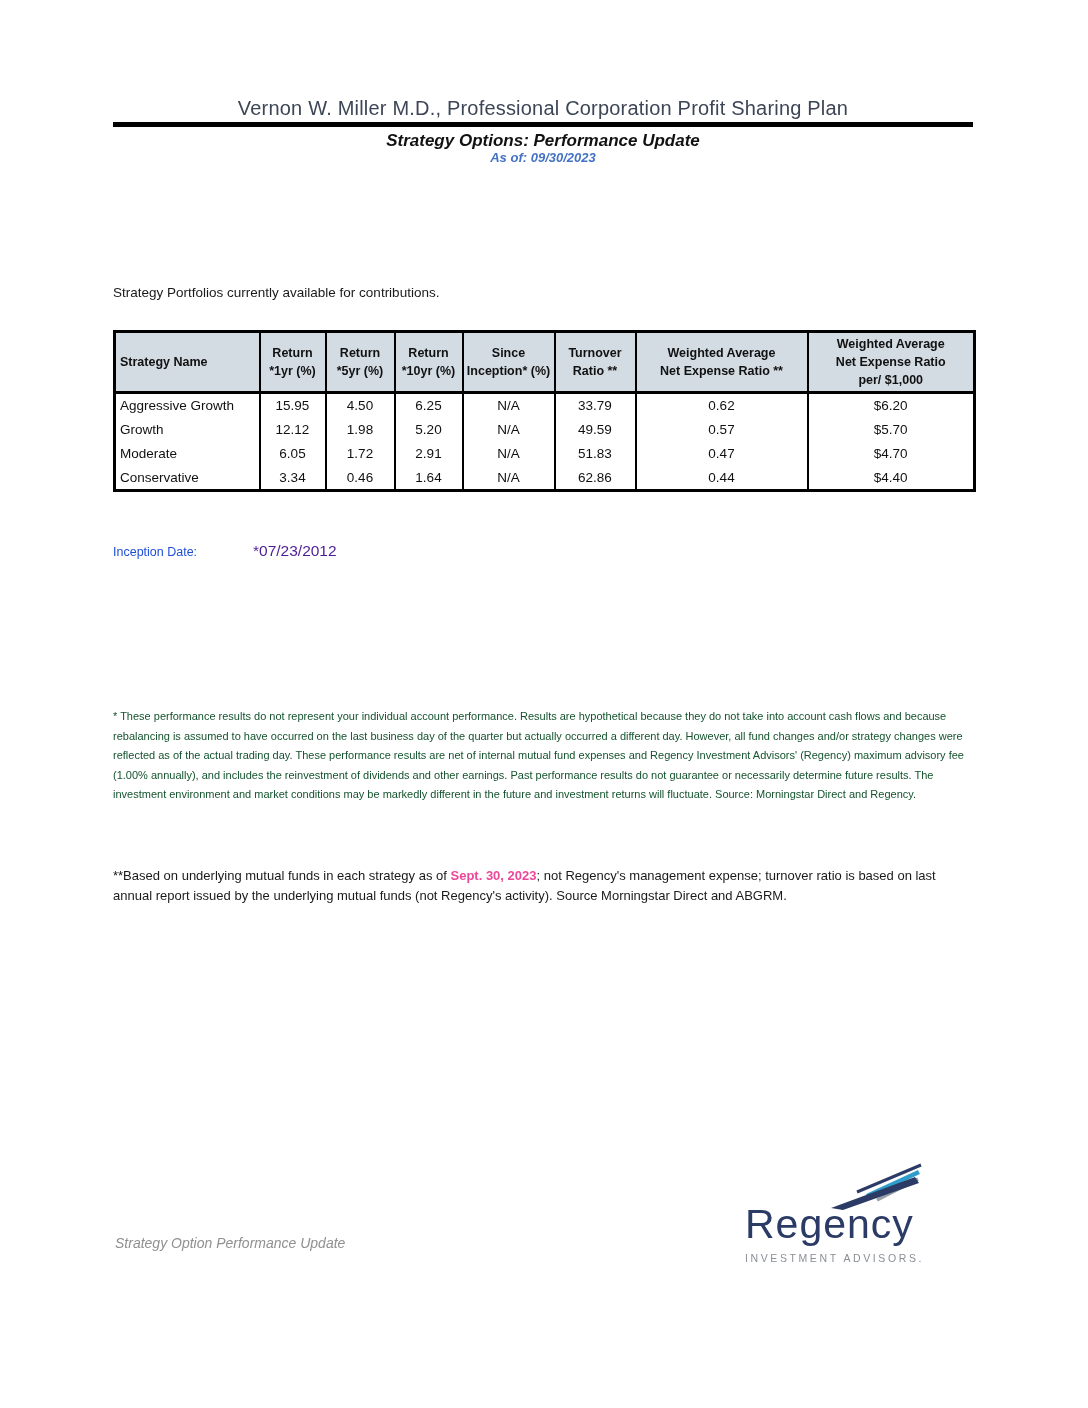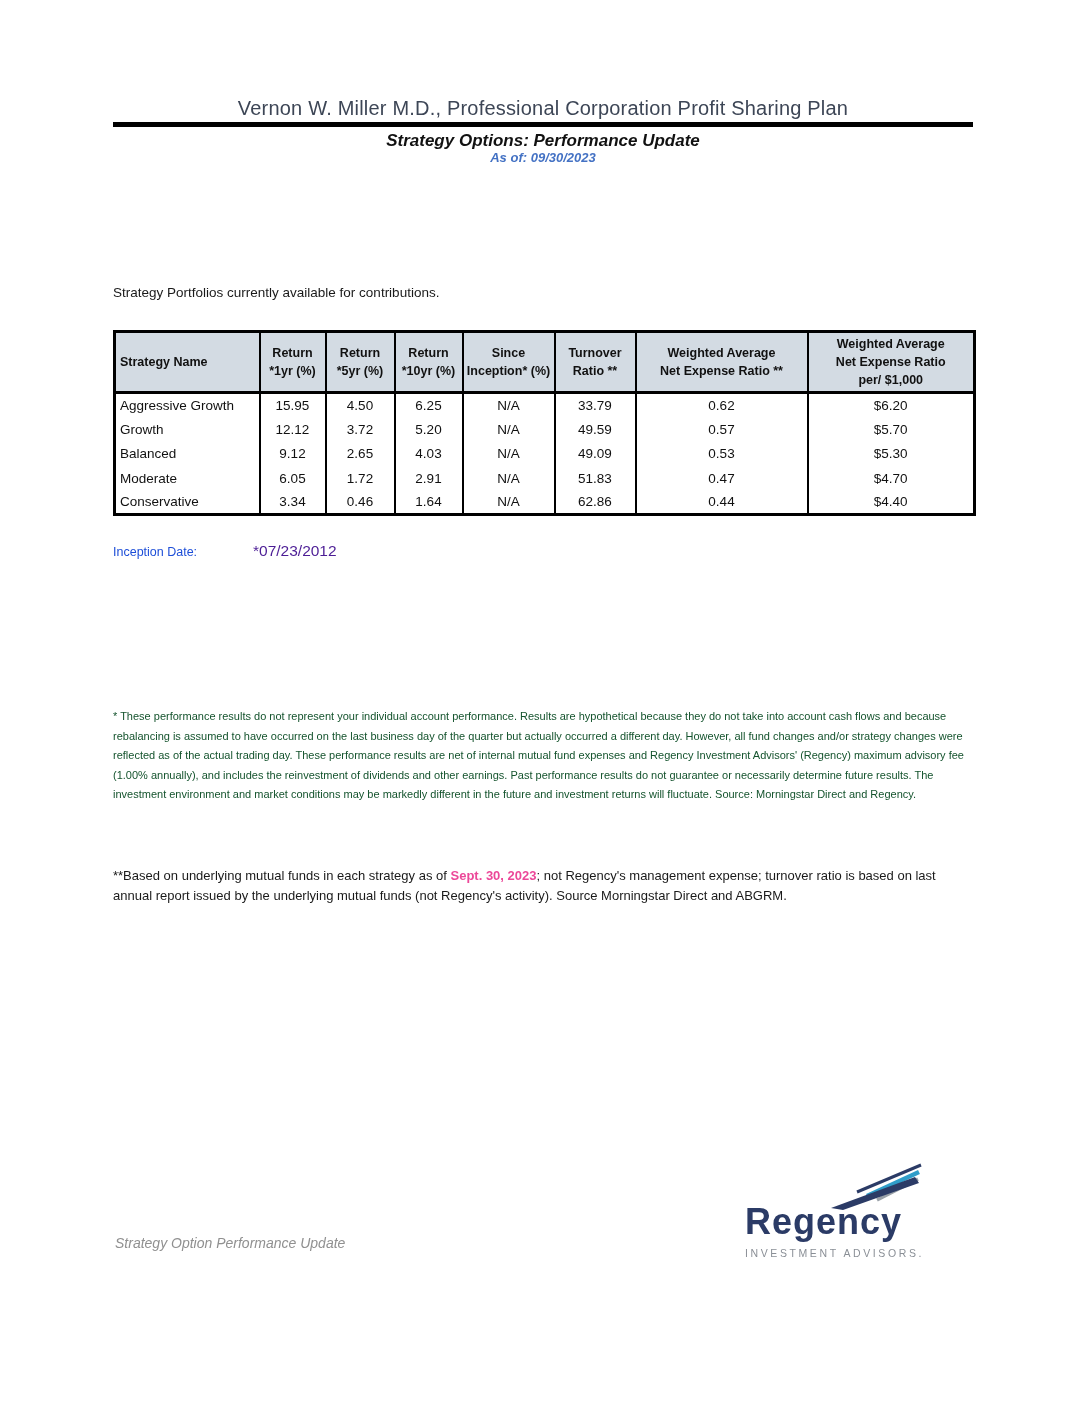--- a/index.html
+++ b/index.html
@@ -91,21 +91,21 @@
     position: absolute; left: 115px; top: 1235px;
     font-size: 14px; font-style: italic; color: #909090;
   }
 
   .logo {
     position: absolute; left: 745px; top: 1162px;
     width: 178px; text-align: left;
   }
   .logo-swoosh { display: block; margin-left: 86px; }
   .logo-name {
-    font-size: 36px; font-weight: 700; color: #2b3b66;
+    font-size: 41px; font-weight: 400; color: #2b3b66;
     letter-spacing: 1px; line-height: 1; margin-top: -6px;
     font-family: "Liberation Sans", sans-serif;
   }
   .logo-tagline {
     font-size: 10.5px; letter-spacing: 2.6px; color: #8a8f96;
     margin-top: 7px; white-space: nowrap;
   }
 </style>
 </head>
 <body>
@@ -158,36 +158,26 @@
           <td>4.50</td>
           <td>6.25</td>
           <td>N/A</td>
           <td>33.79</td>
           <td>0.62</td>
           <td>$6.20</td>
         </tr>
         <tr>
           <td class="first">Growth</td>
           <td>12.12</td>
-          <td>3.72</td>
+          <td>1.98</td>
           <td>5.20</td>
           <td>N/A</td>
           <td>49.59</td>
           <td>0.57</td>
           <td>$5.70</td>
-        </tr>
-        <tr>
-          <td class="first">Balanced</td>
-          <td>9.12</td>
-          <td>2.65</td>
-          <td>4.03</td>
-          <td>N/A</td>
-          <td>49.09</td>
-          <td>0.53</td>
-          <td>$5.30</td>
         </tr>
         <tr>
           <td class="first">Moderate</td>
           <td>6.05</td>
           <td>1.72</td>
           <td>2.91</td>
           <td>N/A</td>
           <td>51.83</td>
           <td>0.47</td>
           <td>$4.70</td>

